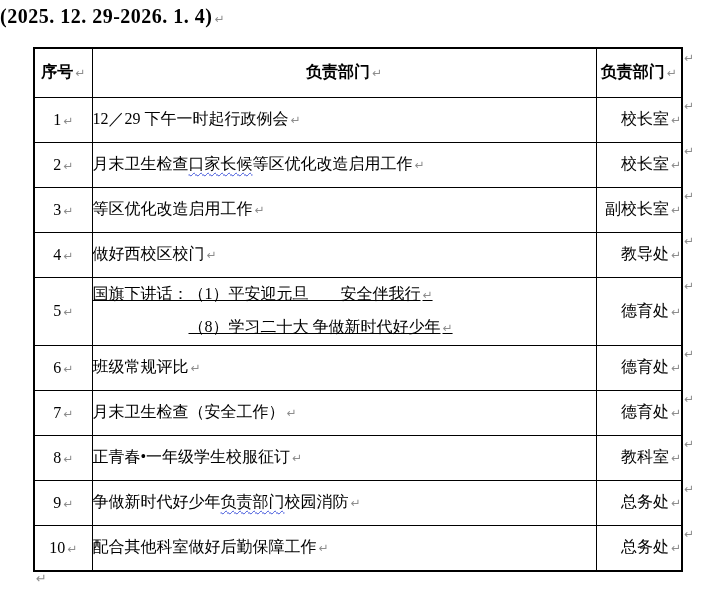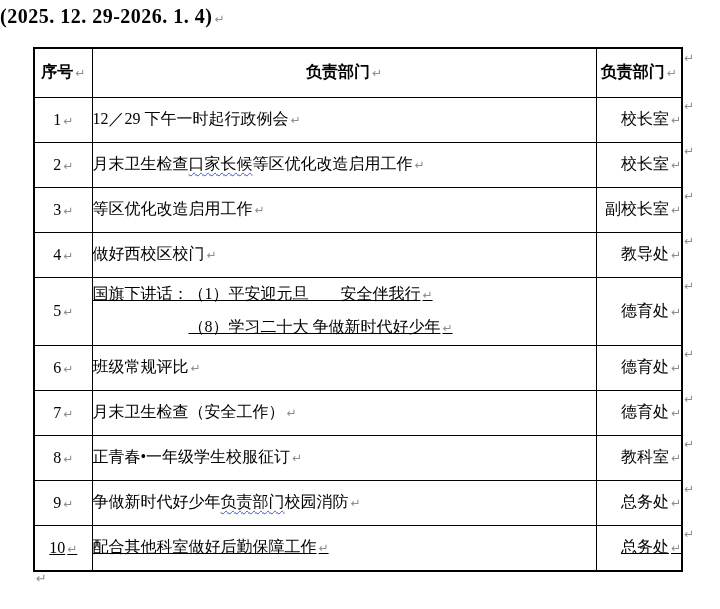--- a/index.html
+++ b/index.html
@@ -117,21 +117,21 @@
     <td class="cell-main"><span>正青春•一年级学生校服征订</span><span class="pilcrow">↵</span></td>
     <td class="cell-dept"><span>教科室</span><span class="pilcrow">↵</span></td>
   </tr>
 
   <tr style="height:45px;">
     <td class="cell-no"><span>9</span><span class="pilcrow">↵</span></td>
     <td class="cell-main"><span>争做新时代好少年</span><span class="sq">负责部门</span><span>校园消防</span><span class="pilcrow">↵</span></td>
     <td class="cell-dept"><span>总务处</span><span class="pilcrow">↵</span></td>
   </tr>
 
-  <tr style="height:46px;text-decoration:underline;">
+  <tr style="height:46px;">
     <td class="cell-no"><span>10</span><span class="pilcrow">↵</span></td>
     <td class="cell-main"><span>配合其他科室做好后勤保障工作</span><span class="pilcrow">↵</span></td>
     <td class="cell-dept"><span>总务处</span><span class="pilcrow">↵</span></td>
   </tr>
 </tbody>
   </table>
 
 <div>
   <span class="rowend" style="top:51px;">↵</span>
   <span class="rowend" style="top:99px;">↵</span>

